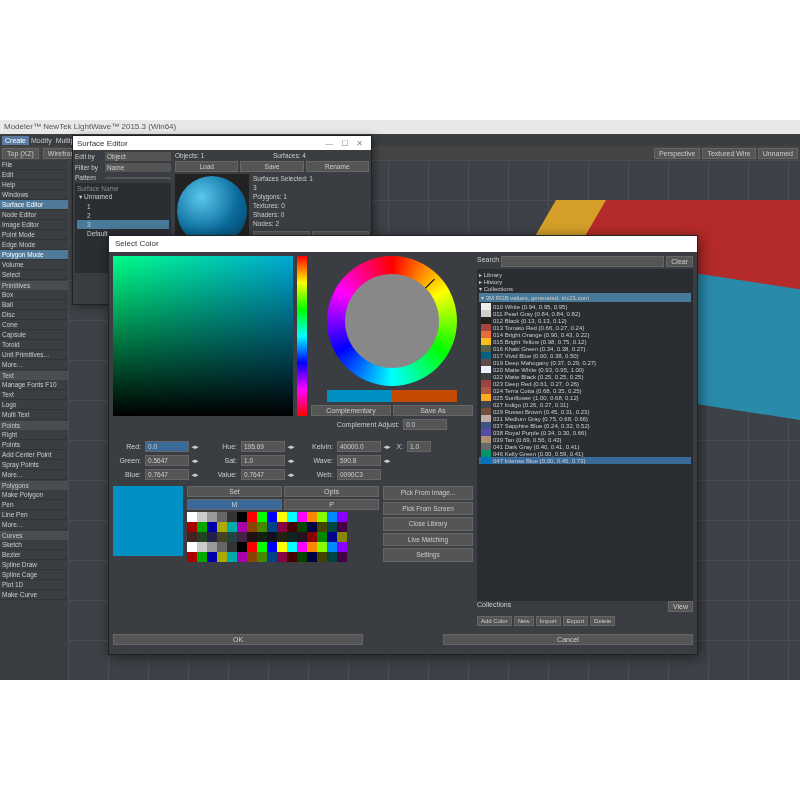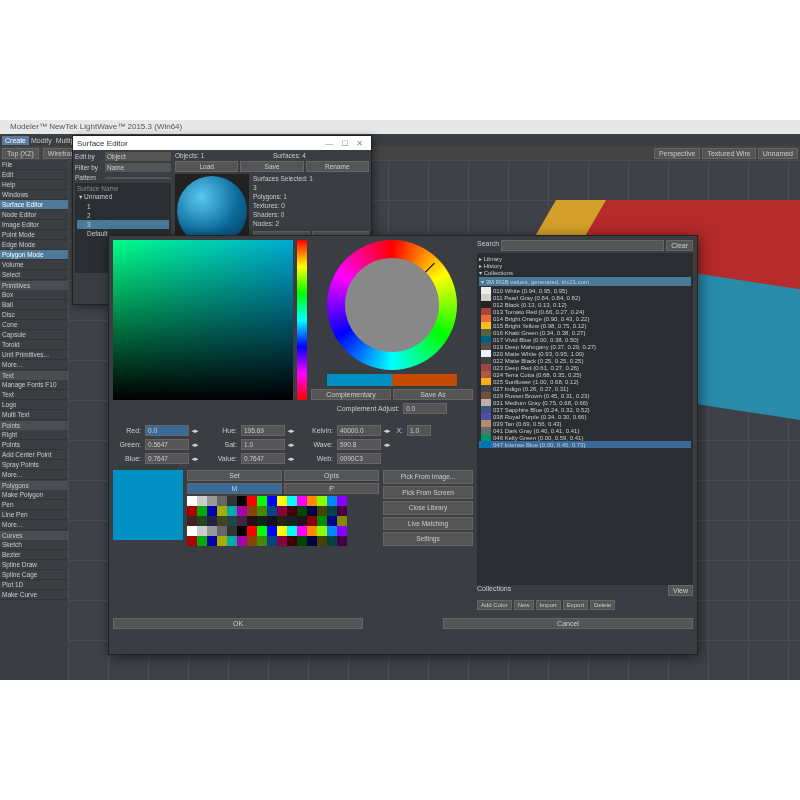--- a/index.html
+++ b/index.html
@@ -1,18 +1,18 @@
 <!DOCTYPE html>
 <html><head>
 <meta charset="utf-8">
 <style>
   * { box-sizing: border-box; margin: 0; padding: 0; font-family: Arial, sans-serif; }
   body { background: #fff; width: 800px; height: 800px; overflow: hidden; position: relative; }
   .app { position: absolute; top: 120px; left: 0; width: 800px; height: 560px; background: #3a3d42; }
-  .titlebar { background: #e8e8e8; color: #555; font-size: 8px; padding: 2px 10px; height: 14px; }
+  .titlebar { background: #e8e8e8; color: #555; font-size: 8px; padding: 2px 4px; height: 14px; }
   .menubar { background: #3a3d42; display: flex; font-size: 7px; color: #ccc; height: 12px; align-items: center; padding-left: 2px; }
   .menubar span { padding: 0 2px; cursor: pointer; }
   .topbar { background: #444; height: 14px; display: flex; align-items: center; font-size: 7px; color: #ccc; padding: 0 2px; justify-content: space-between; }
   .topbar .left { display: flex; gap: 4px; align-items: center; }
   .topbar .right { display: flex; gap: 2px; align-items: center; }
   .dd { background: #555; padding: 1px 4px; border: 1px solid #666; font-size: 7px; }
   .body { display: flex; height: calc(100% - 40px); }
   .sidebar { width: 68px; background: #3a3d42; font-size: 6.5px; color: #ccc; overflow: hidden; }
   .sidebar .sect { background: #4a4d52; padding: 1px 2px; margin-top: 1px; }
   .sidebar .item { padding: 1px 2px; background: #3a3d42; border-bottom: 1px solid #333; cursor: pointer; white-space: nowrap; overflow: hidden; }
@@ -222,20 +222,21 @@
               <span class="se-btn">Display</span>
               <span class="se-btn">Options</span>
             </div>
           </div>
         </div>
       </div>
     </div>
   </div>
 
   <div class="color-picker">
+    <div class="cp-title">Select Color</div>
     <div class="cp-body">
       <div class="cp-left">
         <div class="cp-pickers">
           <div class="sv-picker"></div>
           <div class="hue-bar"></div>
           <div class="wheel-area">
             <div class="wheel">
                 <div class="wheel-line"></div>
               </div>
             <div class="comp-bar">

